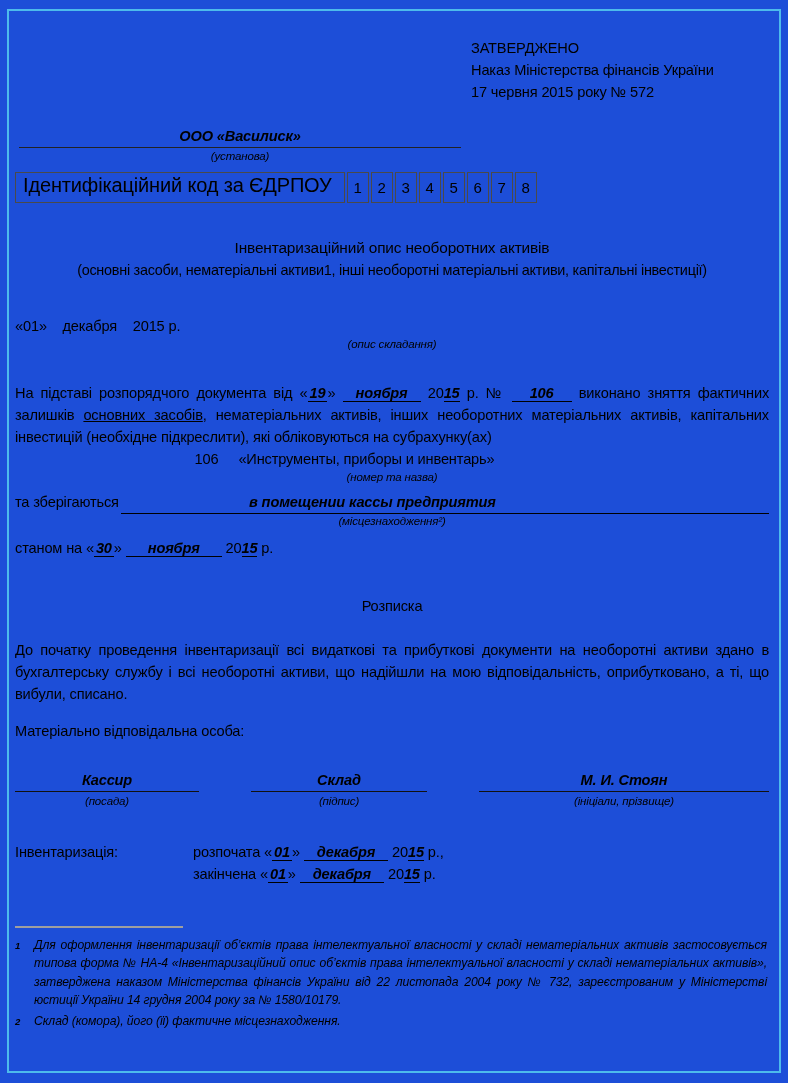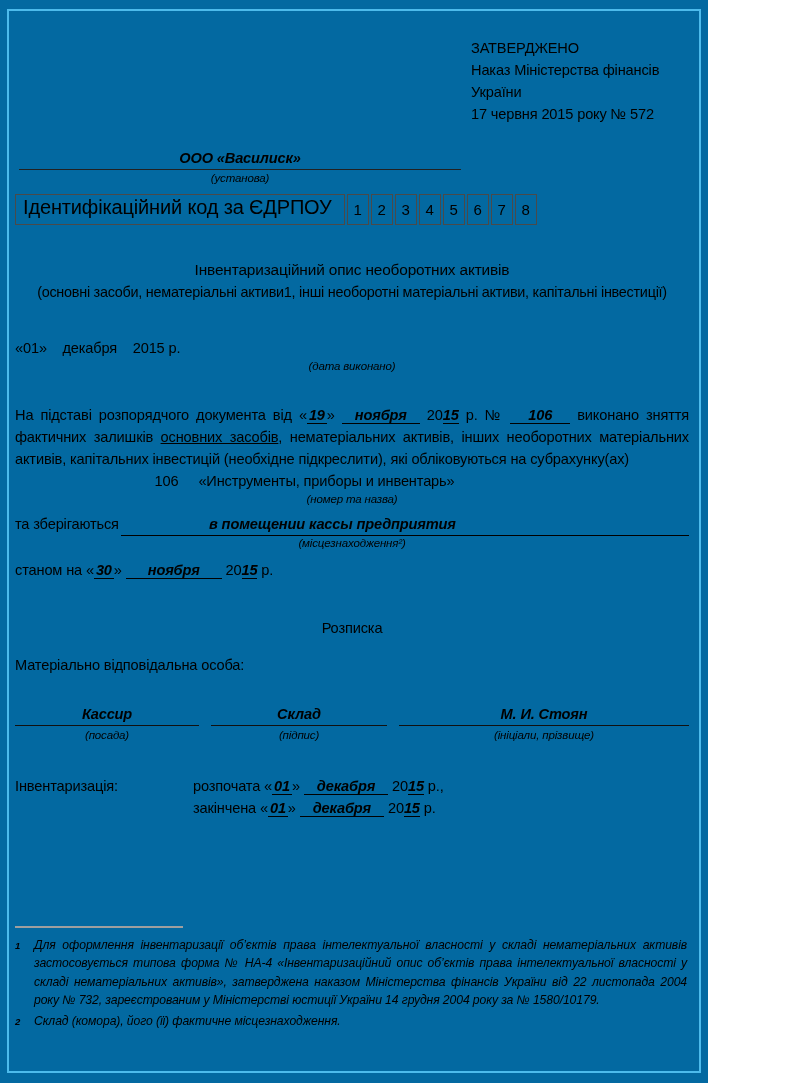--- a/index.html
+++ b/index.html
@@ -1,19 +1,19 @@
 <!DOCTYPE html>
 <html><head>
 <meta charset="utf-8">
 <style>
   * { margin: 0; padding: 0; box-sizing: border-box; }
   html, body { background: #ffffff; }
   body { font-family: "Liberation Sans", "DejaVu Sans", sans-serif; color: #000; }
 
-  .page  { position: relative; width: 708px; height: 1083px; background: #0369a1; overflow: hidden; }
+  .page  { position: relative; width: 788px; height: 1083px; background: #1d4ed8; overflow: hidden; }
   .frame { position: absolute; left: 7px; top: 9px; right: 7px; bottom: 10px;
            border: 2px solid #4dbbec; padding: 0 10px 0 6px;
            font-size: 14.6px; line-height: 22px; letter-spacing: -0.15px; }
 
   .approval { margin: 26px 0 0 456px; }
 
   .org { width: 442px; margin: 22px 0 0 4px; text-align: center; }
   .org-name { font-weight: bold; font-style: italic; border-bottom: 1.6px solid #222; }
   .caption { font-size: 11.5px; font-style: italic; line-height: 15px; text-align: center; }
   .org .caption { margin-top: 1px; }
@@ -91,21 +91,21 @@
       <div class="edrpou-cell">4</div>
       <div class="edrpou-cell">5</div>
       <div class="edrpou-cell">6</div>
       <div class="edrpou-cell">7</div>
       <div class="edrpou-cell">8</div>
     </div>
 
     <div class="doc-title">Інвентаризаційний опис необоротних активів</div>
     <div class="doc-subtitle">(основні засоби, нематеріальні активи1, інші необоротні матеріальні активи, капітальні інвестиції)</div>
     <div class="doc-date">«01»    декабря    2015 р.</div>
-    <div class="caption">(дата виконано)</div>
+    <div class="caption">(опис складання)</div>
 
     <p class="body-par"><span>На підставі розпорядчого документа від «</span><span class="fill pad-xs">19</span><span>»</span>
       <span class="fill pad-s">ноября</span>
       <span>20</span><span class="fill">15</span><span> р. №</span>
       <span class="fill pad-m">106</span>
       <span>виконано зняття фактичних залишків</span>
       <span class="ul">основних засобів</span><span>, нематеріальних активів, інших необоротних матеріальних активів, капітальних інвестицій (необхідне підкреслити), які обліковуються на субрахунку(ах)</span></p>
 
     <div class="account-line">
       <span class="account-num">106</span><span>«Инструменты, приборы и инвентарь»</span>
@@ -116,20 +116,21 @@
       <span>та зберігаються</span>
       <span class="storage-fill"><span class="val">в помещении кассы предприятия</span></span>
     </div>
     <div class="caption">(місцезнаходження²)</div>
 
     <div class="asof-line"><span>станом на «</span><span class="fill pad-xs">30</span><span>»</span>
       <span class="fill pad-l">ноября</span>
       <span>20</span><span class="fill">15</span><span> р.</span></div>
 
     <div class="receipt-heading">Розписка</div>
+    <p class="receipt-par">До початку проведення інвентаризації всі видаткові та прибуткові документи на необоротні активи здано в бухгалтерську службу і всі необоротні активи, що надійшли на мою відповідальність, оприбутковано, а ті, що вибули, списано.</p>
 
     <div class="resp-label">Матеріально відповідальна особа:</div>
 
     <div class="sig-row">
       <div class="sig-col sig-c1">
         <div class="sig-value">Кассир</div>
         <div class="caption">(посада)</div>
       </div>
       <div class="sig-col sig-c2">
         <div class="sig-value">Склад</div>

